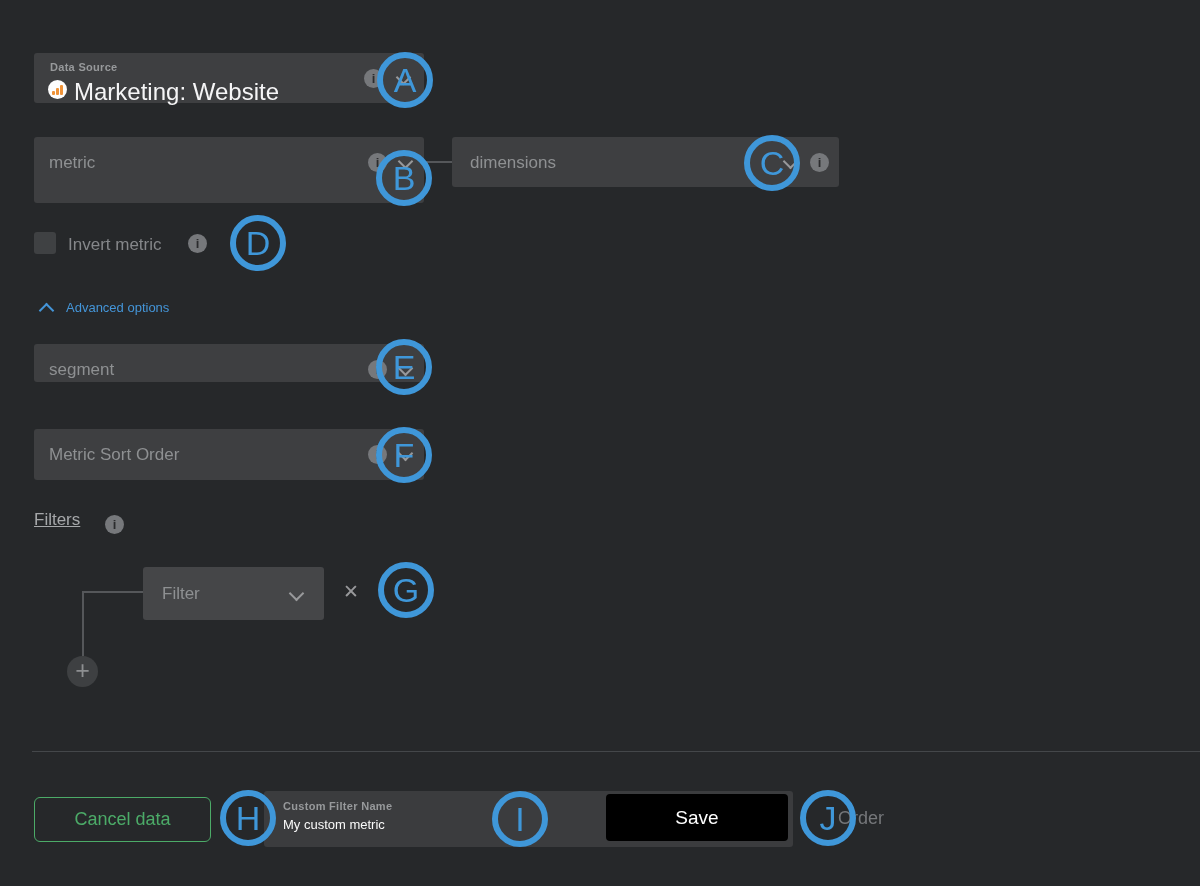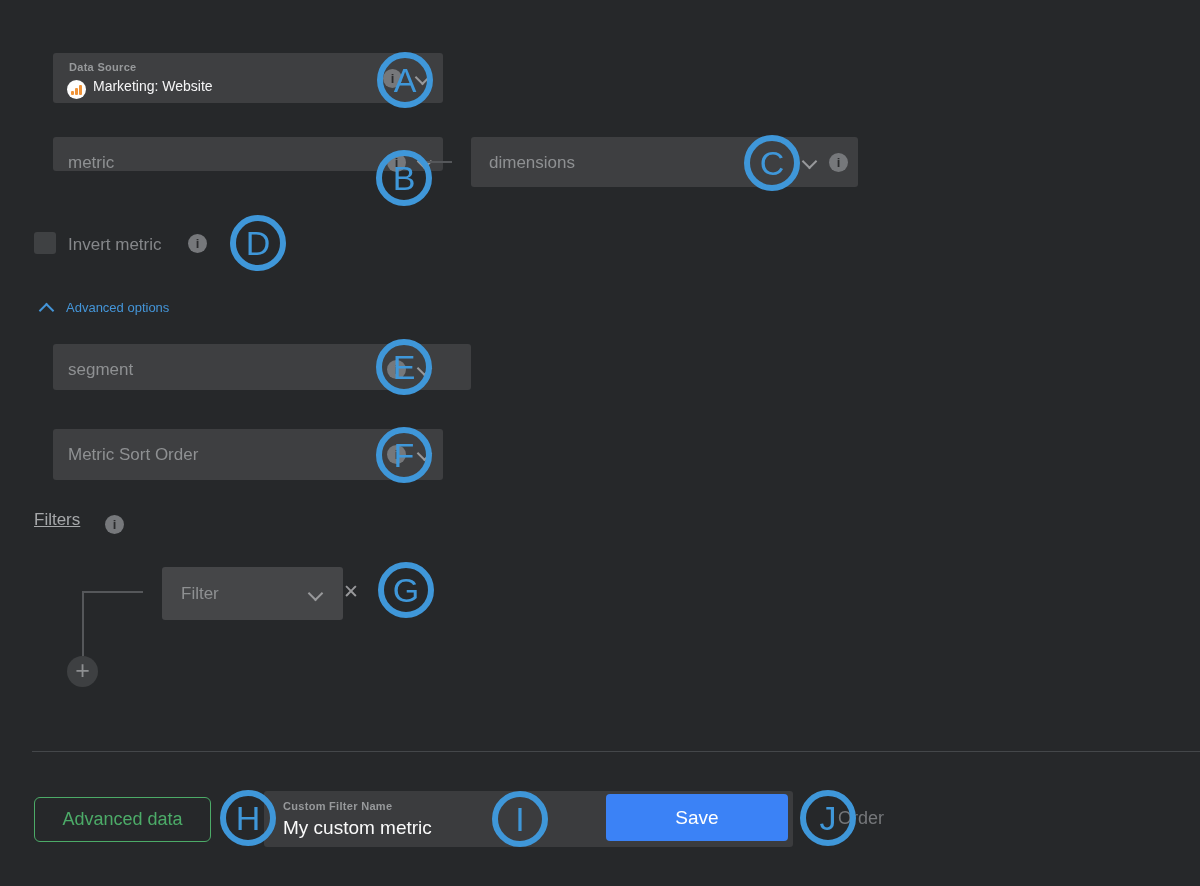--- a/index.html
+++ b/index.html
@@ -3,23 +3,23 @@
 <meta charset="utf-8">
 <style>
   html,body{margin:0;padding:0;background:#1d1e20;}
   .stage{
     position:relative;width:1200px;height:886px;overflow:hidden;
     background:#26282a;
     font-family:"Liberation Sans","DejaVu Sans",sans-serif;
     -webkit-font-smoothing:antialiased;
   }
   .abs{position:absolute;}
-  .box{position:absolute;background:#3e3f41;border-radius:3px;margin-left:19px;}
+  .box{position:absolute;background:#3e3f41;border-radius:3px;}
   .combo-label{position:absolute;font-size:11px;font-weight:bold;color:#97999b;letter-spacing:.3px;}
-  .combo-value{position:absolute;font-size:14px;color:#f5f5f6;}
+  .combo-value{position:absolute;font-size:24px;color:#f5f5f6;}
   .placeholder{position:absolute;font-size:17px;color:#8e9092;}
   .info{
     position:absolute;width:19px;height:19px;border-radius:50%;
     background:#76787b;color:#2b2c2e;font-size:13px;font-weight:bold;
     text-align:center;line-height:19px;
   }
   .info::after{content:"i";}
   .chev-down{
     position:absolute;width:9px;height:9px;
     border-right:2px solid #98999b;border-bottom:2px solid #98999b;
@@ -46,23 +46,23 @@
     color:#8d8f91;font-size:25px;font-weight:300;text-align:center;line-height:29px;
   }
   .divider{position:absolute;height:1px;background:#44474a;}
   .btn-outline-green{
     position:absolute;border:1.5px solid #4cab68;border-radius:6px;background:transparent;
     color:#4cab68;font-size:18px;display:flex;align-items:center;justify-content:center;
     box-sizing:border-box;font-family:inherit;
   }
   .name-wrap{position:absolute;background:#3b3c3e;border-radius:3px;}
   .name-label{position:absolute;font-size:11px;font-weight:bold;color:#97999b;letter-spacing:.3px;}
-  .name-value{position:absolute;font-size:19px;color:#fafafa;}
+  .name-value{position:absolute;font-size:13px;color:#fafafa;}
   .btn-green{
-    position:absolute;background:#3b82f6;border:none;border-radius:4px;color:#ffffff;
+    position:absolute;background:#000000;border:none;border-radius:4px;color:#ffffff;
     font-size:19px;display:flex;align-items:center;justify-content:center;font-family:inherit;
   }
   .cancel{position:absolute;font-size:18px;color:#75777a;cursor:pointer;}
   .annotation{
     position:absolute;width:44px;height:44px;border:6px solid #3f97d9;border-radius:50%;
     display:flex;align-items:center;justify-content:center;
     color:#3f97d9;font-size:34px;line-height:1;z-index:50;
   }
 </style>
 </head>
@@ -75,21 +75,21 @@
     <span class="ga-icon" style="left:14px;top:27px;">
         <i class="b1"></i>
         <i class="b2"></i>
         <i class="b3"></i>
       </span>
     <div class="combo-value" style="left:40px;top:25px;">Marketing: Website</div>
     <span class="info" style="left:330px;top:16px;"></span>
     <span class="chev-down" style="left:364px;top:19px;"></span>
   </div>
 
-  <div class="box" style="left:34px;top:137px;width:390px;height:34px;">
+  <div class="box" style="left:34px;top:137px;width:390px;height:66px;">
     <div class="placeholder" style="left:15px;top:16px;">metric</div>
     <span class="info" style="left:334px;top:16px;"></span>
     <span class="chev-down" style="left:366px;top:19px;"></span>
   </div>
 
   <div class="conn" style="left:424px;top:161px;width:28px;height:2px;"></div>
 
   <div class="box" style="left:452px;top:137px;width:387px;height:50px;">
     <div class="placeholder" style="left:18px;top:16px;">dimensions</div>
     <span class="chev-down" style="left:333px;top:19px;"></span>
@@ -98,21 +98,21 @@
 
   <div class="checkbox" style="left:34px;top:232px;"></div>
   <div class="muted-label" style="left:68px;top:235px;">Invert metric</div>
   <span class="info" style="left:188px;top:234px;"></span>
 
   <div class="abs" style="left:34px;top:296px;width:220px;height:26px;cursor:pointer;">
     <span class="chev-up-blue" style="left:7px;top:9px;"></span>
     <span class="link-blue" style="left:32px;top:4px;">Advanced options</span>
   </div>
 
-  <div class="box" style="left:34px;top:344px;width:390px;height:46px;padding-left:28px;">
+  <div class="box" style="left:34px;top:344px;width:390px;height:38px;">
     <div class="placeholder" style="left:15px;top:16px;">segment</div>
     <span class="info" style="left:334px;top:16px;"></span>
     <span class="chev-down" style="left:366px;top:19px;"></span>
   </div>
 
   <div class="box" style="left:34px;top:429px;width:390px;height:51px;">
     <div class="placeholder" style="left:15px;top:16px;">Metric Sort Order</div>
     <span class="info" style="left:334px;top:16px;"></span>
     <span class="chev-down" style="left:366px;top:19px;"></span>
   </div>
@@ -125,21 +125,21 @@
 
   <div class="box" style="left:143px;top:567px;width:181px;height:53px;background:#454648;">
     <div class="placeholder" style="left:19px;top:17px;">Filter</div>
     <span class="chev-down" style="left:148px;top:21px;"></span>
   </div>
   <div class="x-btn" style="left:343px;top:581px;cursor:pointer;">✕</div>
   <div class="plus-btn" style="left:67px;top:656px;cursor:pointer;">+</div>
 
   <div class="divider" style="left:32px;top:751px;width:1168px;"></div>
 
-  <button class="btn-outline-green" style="left:34px;top:797px;width:177px;height:45px;cursor:pointer;">Advanced data</button>
+  <button class="btn-outline-green" style="left:34px;top:797px;width:177px;height:45px;cursor:pointer;">Cancel data</button>
 
   <div class="name-wrap" style="left:264px;top:791px;width:529px;height:56px;">
     <div class="name-label" style="left:19px;top:9px;">Custom Filter Name</div>
     <div class="name-value" style="left:19px;top:26px;">My custom metric</div>
     <button class="btn-green" style="left:342px;top:3px;width:182px;height:47px;cursor:pointer;">Save</button>
   </div>
 
   <div class="cancel" style="left:838px;top:808px;">Order</div>
 
   <div id="annotations" class="abs" style="left:0;top:0;width:100%;height:100%;pointer-events:none;">

